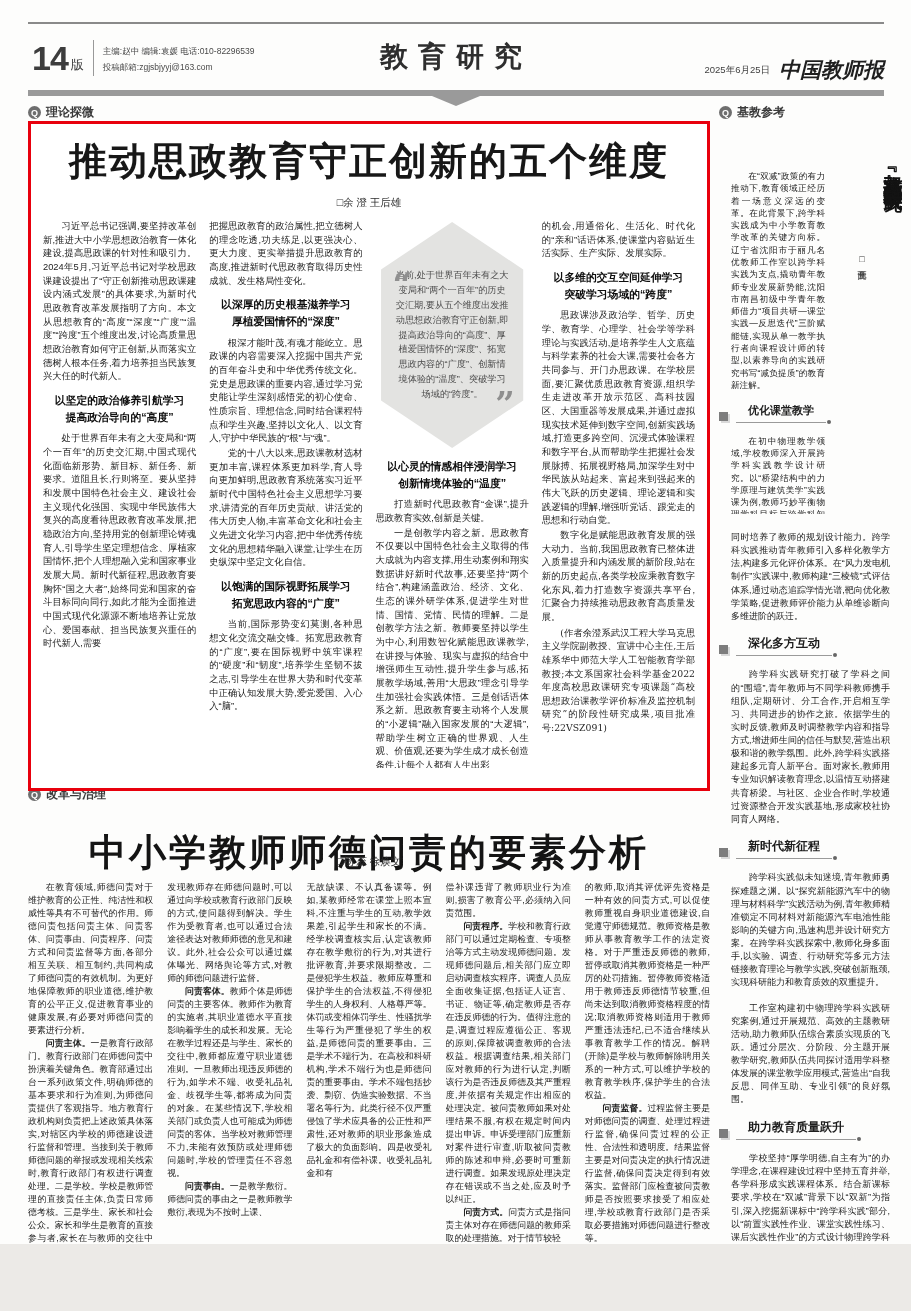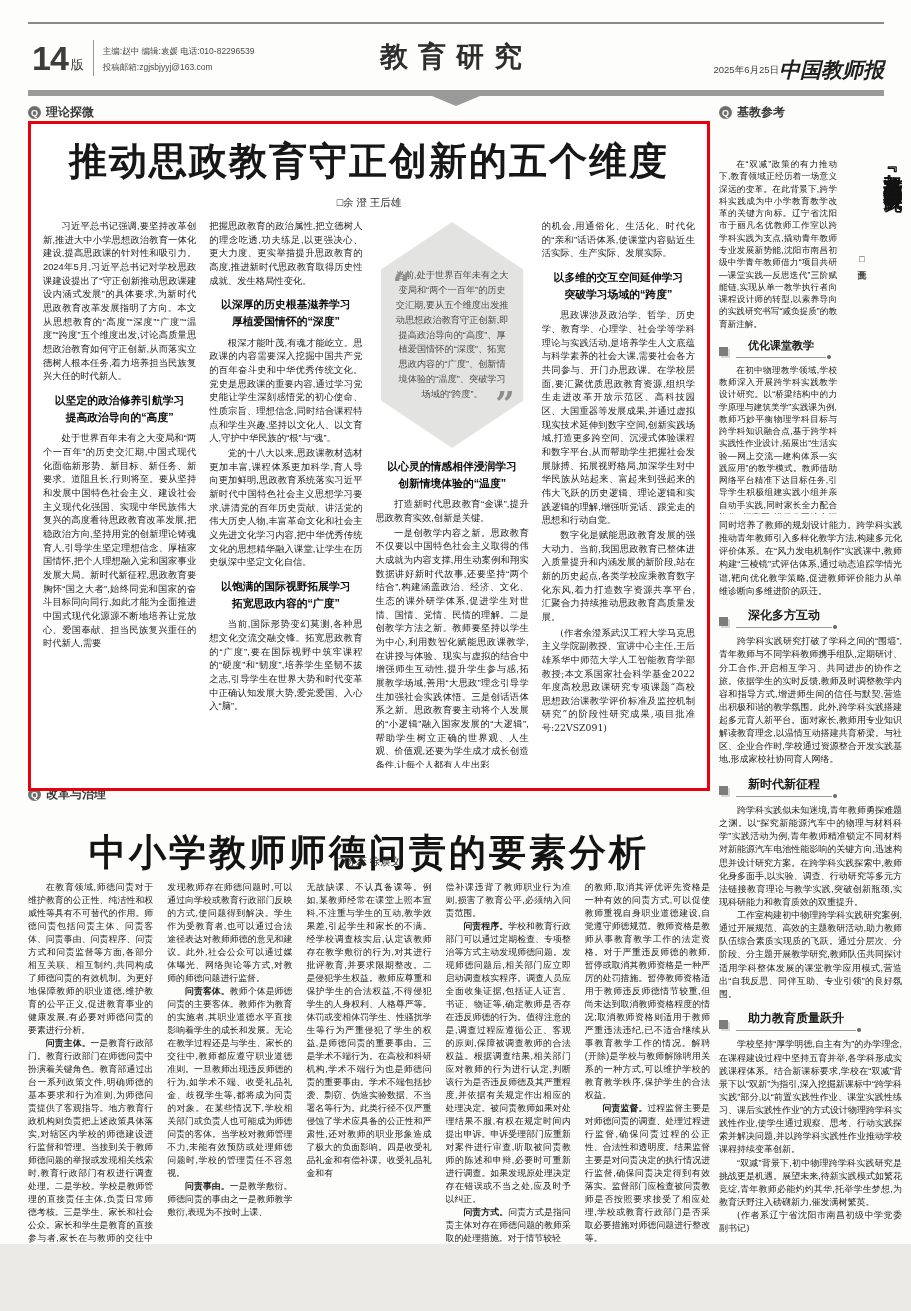--- a/index.html
+++ b/index.html
@@ -8,21 +8,21 @@
   .top-rule{position:absolute;top:22px;left:28px;width:856px;height:2px;background:#8a8a8a;}
   
   .masthead{position:absolute;top:36px;left:28px;width:856px;height:50px;}
   .mh-left{position:absolute;left:4px;top:4px;display:flex;align-items:center;}
   .pagenum{font-size:34px;font-weight:bold;color:#3d3d3d;line-height:1;letter-spacing:-1px;}
   .pagelabel{font-size:13px;color:#3d3d3d;margin:14px 0 0 3px;}
   .mh-divider{width:1px;height:36px;background:#999;margin:0 9px;}
   .mh-staff{font-size:8.5px;color:#4a4a4a;line-height:1.9;padding-top:2px;}
   .mh-center{position:absolute;left:50%;transform:translateX(-50%);top:2px;font-size:28px;
              font-weight:bold;letter-spacing:10px;color:#2e2e2e;white-space:nowrap;}
-  .mh-right{position:absolute;right:0;top:20px;display:flex;align-items:center;}
+  .mh-right{position:absolute;right:0;top:20px;display:flex;align-items:center;gap:9px;}
   .mh-date{font-size:9.5px;color:#3f3f3f;}
   .mh-paper{font-family:"DejaVu Serif",serif;font-style:italic;font-weight:bold;font-size:21px;color:#1f1f1f;}
   .header-bar{position:absolute;top:90px;left:28px;width:856px;height:6px;background:#9a9a9a;}
   .bar-notch{position:absolute;left:50%;top:6px;transform:translateX(-50%);width:48px;height:10px;
              background:#9a9a9a;clip-path:polygon(0 0,100% 0,50% 100%);}
   
   .label{position:absolute;display:flex;align-items:center;gap:5px;font-size:12px;color:#3a3a3a;font-weight:600;}
   .label-icon{width:13px;height:13px;border-radius:50%;background:#6e6e6e;color:#fff;font-size:9px;
               display:flex;align-items:center;justify-content:center;font-weight:bold;flex:0 0 13px;}
   .label-theory{left:28px;top:104px;}
@@ -57,21 +57,21 @@
   .lead{font-weight:bold;}
   
   .sidebar{position:absolute;left:719px;top:158px;width:183px;height:1122px;overflow:hidden;}
   .side-top{display:flex;height:356px;overflow:hidden;}
   .side-narrow{width:118px;font-size:8.6px;line-height:1.43;text-align:justify;overflow:hidden;}
   .side-titlezone{position:relative;flex:1;}
   .vtitle{position:absolute;right:-2px;top:2px;writing-mode:vertical-rl;font-size:19px;font-weight:bold;
           color:#131313;letter-spacing:1px;line-height:1.15;}
   .vbyline{position:absolute;right:34px;top:96px;writing-mode:vertical-rl;font-size:9px;color:#333;}
   .side-wide{margin-top:5px;font-size:9px;line-height:1.46;text-align:justify;height:752px;overflow:hidden;}
-  .sidebar p{margin:0;text-indent:2em;}
+  .sidebar p{margin:12px;text-indent:2em;}
   .ssub{display:flex;align-items:flex-end;margin:9px 0 7px;font-weight:bold;font-size:12px;color:#1d1d1d;}
   .ssub-sm{font-size:11px;margin:8px 0 6px;}
   .sq{width:9px;height:9px;background:#7d7d7d;margin:0 8px 2px 0;box-shadow:2px 2px 0 #d9d9d9;flex:0 0 9px;}
   .st{position:relative;padding:0 12px 3px;border-bottom:1px solid #9a9a9a;}
   .st::after{content:"";position:absolute;right:-5px;bottom:-2px;width:4px;height:4px;border-radius:50%;background:#666;}
   .side-bottom-rule{position:absolute;left:719px;top:1284px;width:183px;height:5px;background:#8f8f8f;}
 </style>
 </head>
 <body>
 

